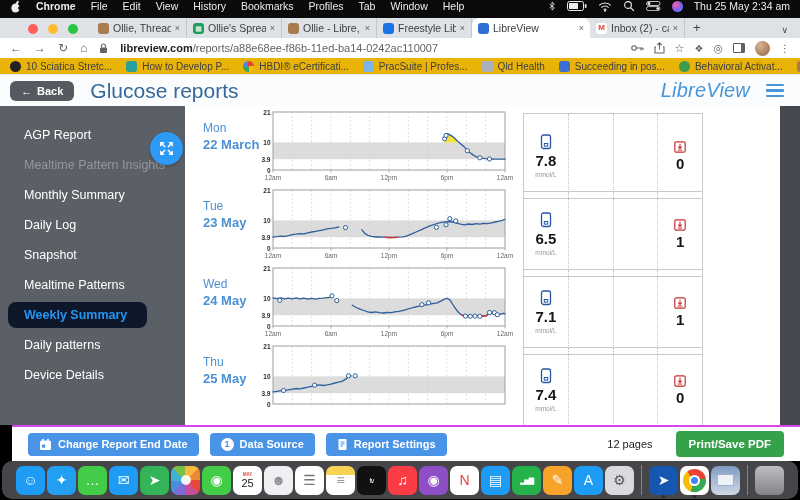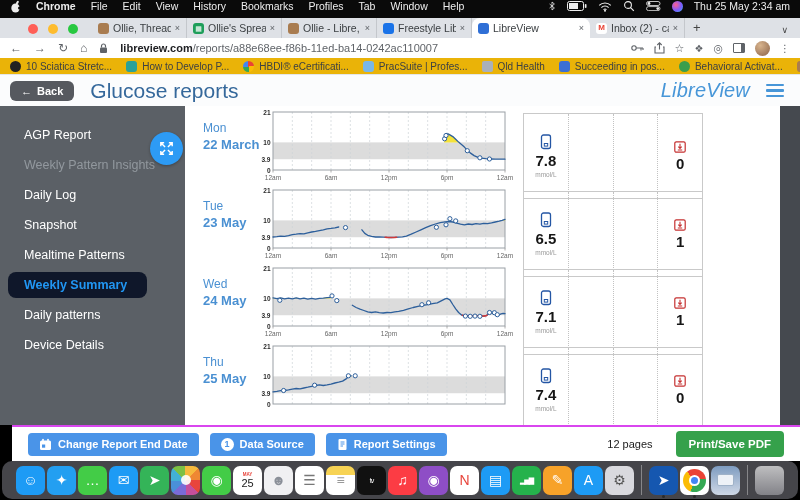--- a/index.html
+++ b/index.html
@@ -291,21 +291,22 @@
   </div>
 
   <div class="bodywrap">
     <div class="sidebar" id="sidebar">
       <div class="expandbtn">
         <svg width="19" height="19" viewBox="0 0 20 20">
           <path d="M11.5 8.5 L16 4 M12.5 4 H16 V7.5 M8.5 11.5 L4 16 M4 12.5 V16 H7.5 M8.5 8.5 L4 4 M4 7.5 V4 H7.5 M11.5 11.5 L16 16 M16 12.5 V16 H12.5" stroke="#fff" stroke-width="1.5" fill="none"></path>
         </svg>
       </div>
     <div class="side-item">AGP Report</div>
-        <div class="side-item disabled">Weekly Pattern Insights</div>
+        <div class="side-item disabled">Mealtime Pattern Insights</div>
+        <div class="side-item">Monthly Summary</div>
         <div class="side-item">Daily Log</div>
         <div class="side-item">Snapshot</div>
         <div class="side-item">Mealtime Patterns</div>
         <div class="side-item active">Weekly Summary</div>
         <div class="side-item">Daily patterns</div>
         <div class="side-item">Device Details</div>
       </div>
     <div class="main" id="report-rows">
         <div class="row" style="top: 2px;">
           <div class="day-label">

